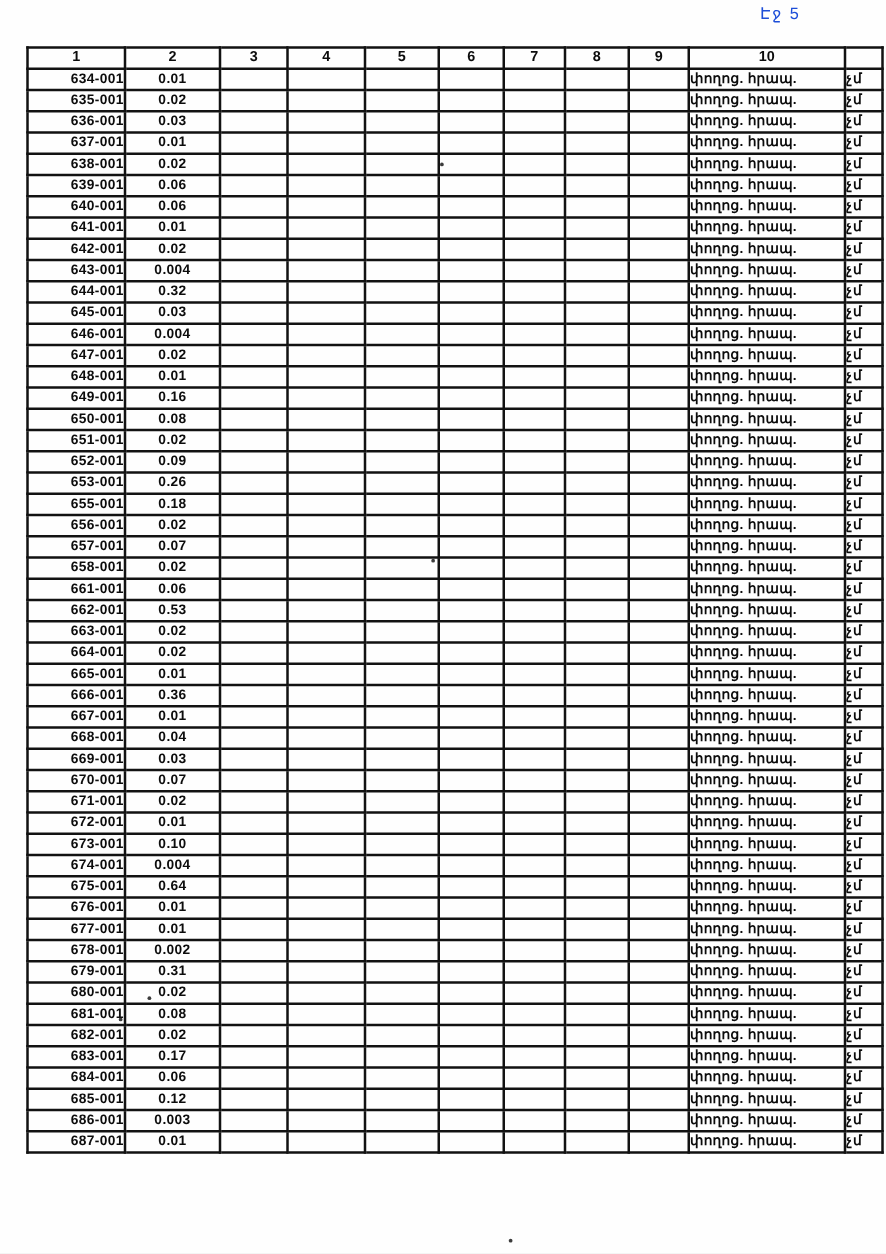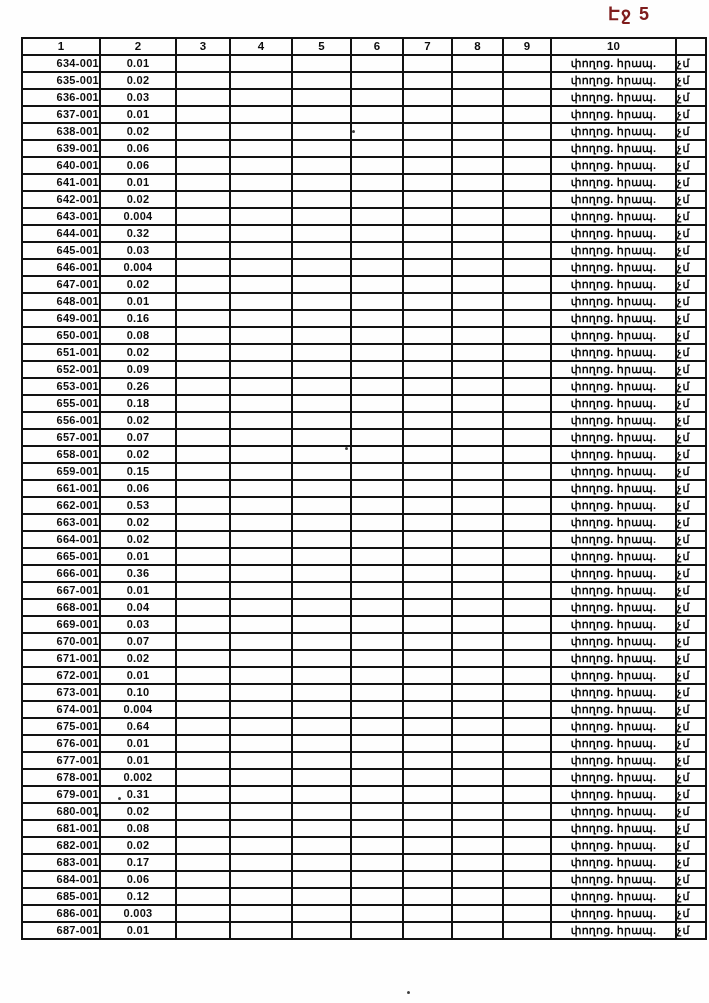--- a/index.html
+++ b/index.html
@@ -9,24 +9,24 @@
     width: 709px;
     height: 1003px;
     background: #fefefe;
     font-family: "Liberation Sans", sans-serif;
     overflow: hidden;
   }
   .page-header {
     position: absolute;
     left: 608px;
     top: 3px;
-    font-size: 18px;
-    font-weight: bold;
+    font-size: 13px;
+    font-weight: normal;
     letter-spacing: 1.5px;
-    color: #7f1d1d;
+    color: #1d4ed8;
   }
   table.sheet {
     position: absolute;
     left: 21px;
     top: 37px;
     border-collapse: collapse;
     table-layout: fixed;
   }
   table.sheet th, table.sheet td {
     border: 2px solid #121212;
@@ -40,21 +40,21 @@
   table.sheet thead th {
     height: 15px;
     font-weight: bold;
     font-size: 11.5px;
     text-align: center;
     line-height: 15px;
   }
   table.sheet tbody td { height: 15.8px; line-height: 15px; }
   td.c1  { text-align: right; padding-left: 3px; font-weight: bold; letter-spacing: 0.3px; }
   td.c2  { text-align: center; font-weight: bold; letter-spacing: 0.3px; }
-  td.c10 { text-align: center; padding-left: 4px; font-size: 10.5px; font-weight: bold; letter-spacing: 0.2px; }
+  td.c10 { text-align: left; padding-left: 4px; font-size: 10.5px; font-weight: bold; letter-spacing: 0.2px; }
   th.margin-cell, td.margin-cell {
     border: none;
     background: transparent;
     font-size: 9px;
     font-weight: bold;
     color: #2e2e2e;
     text-align: left;
     padding-left: 11px;
     filter: blur(0.35px);
     letter-spacing: 1px;
@@ -411,33 +411,20 @@
           <td class="c4"></td>
           <td class="c5"></td>
           <td class="c6"></td>
           <td class="c7"></td>
           <td class="c8"></td>
           <td class="c9"></td>
           <td class="c10">փողոց. հրապ.</td>
           <td class="margin-cell">չմ</td>
         </tr>
         <tr>
-          <td class="c1">659-001</td>
-          <td class="c2">0.15</td>
-          <td class="c3"></td>
-          <td class="c4"></td>
-          <td class="c5"></td>
-          <td class="c6"></td>
-          <td class="c7"></td>
-          <td class="c8"></td>
-          <td class="c9"></td>
-          <td class="c10">փողոց. հրապ.</td>
-          <td class="margin-cell">չմ</td>
-        </tr>
-        <tr>
           <td class="c1">661-001</td>
           <td class="c2">0.06</td>
           <td class="c3"></td>
           <td class="c4"></td>
           <td class="c5"></td>
           <td class="c6"></td>
           <td class="c7"></td>
           <td class="c8"></td>
           <td class="c9"></td>
           <td class="c10">փողոց. հրապ.</td>

